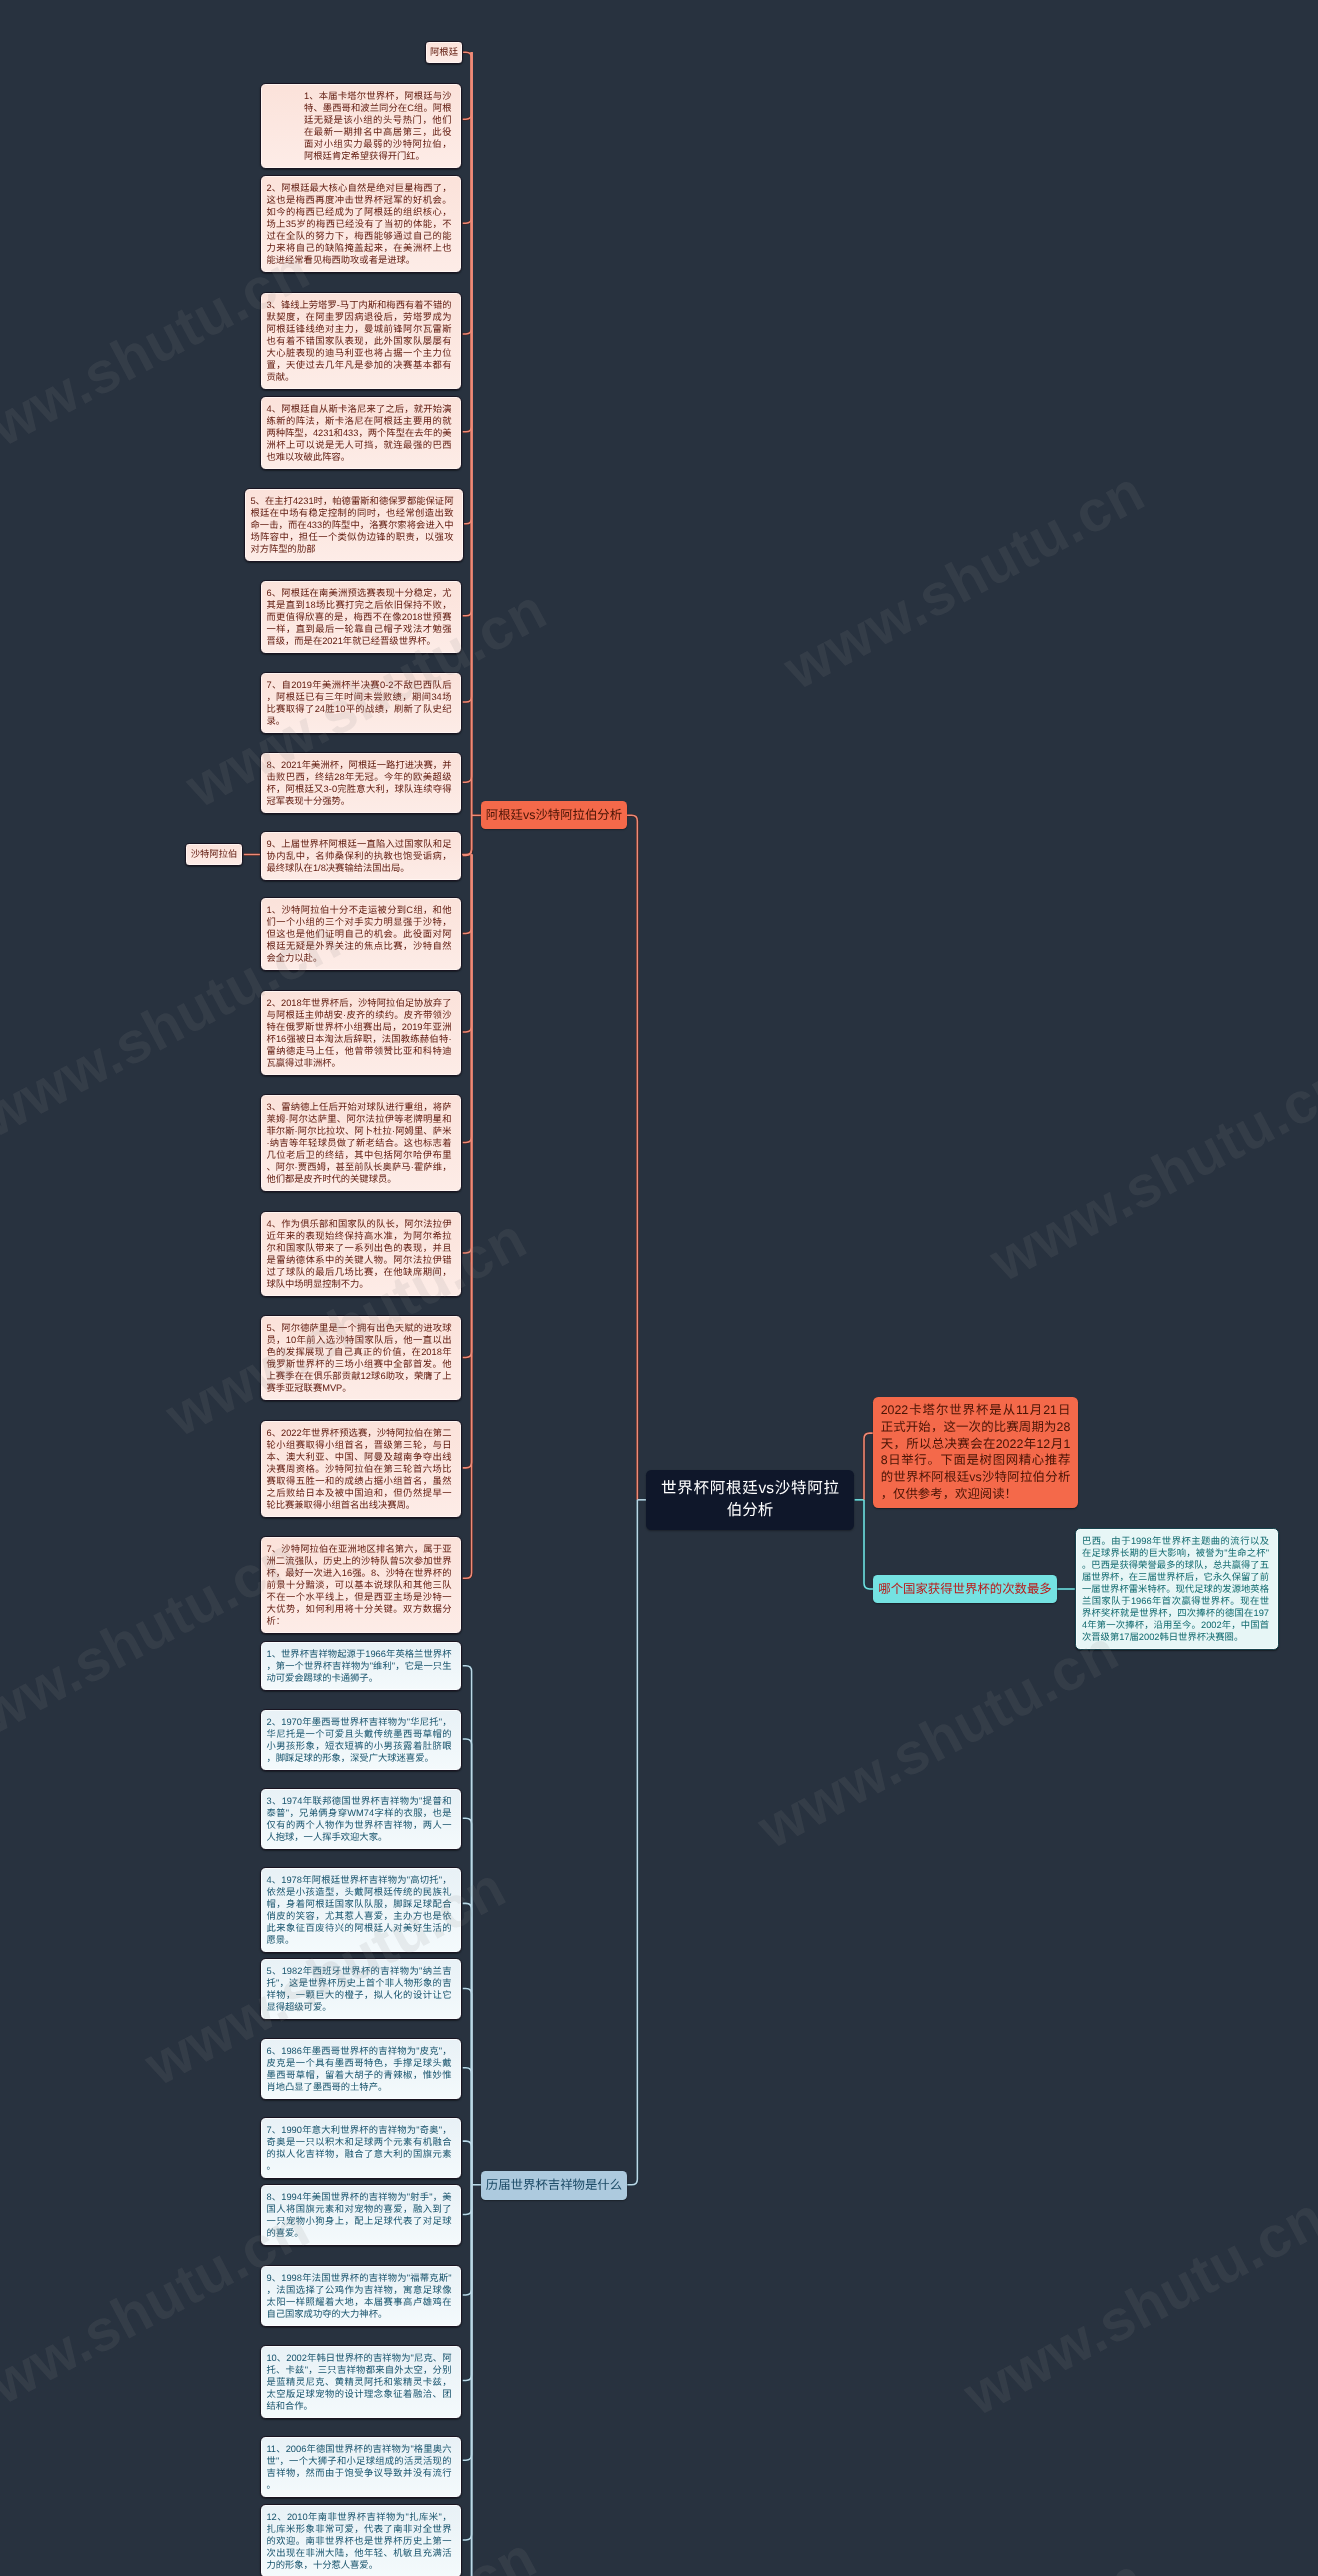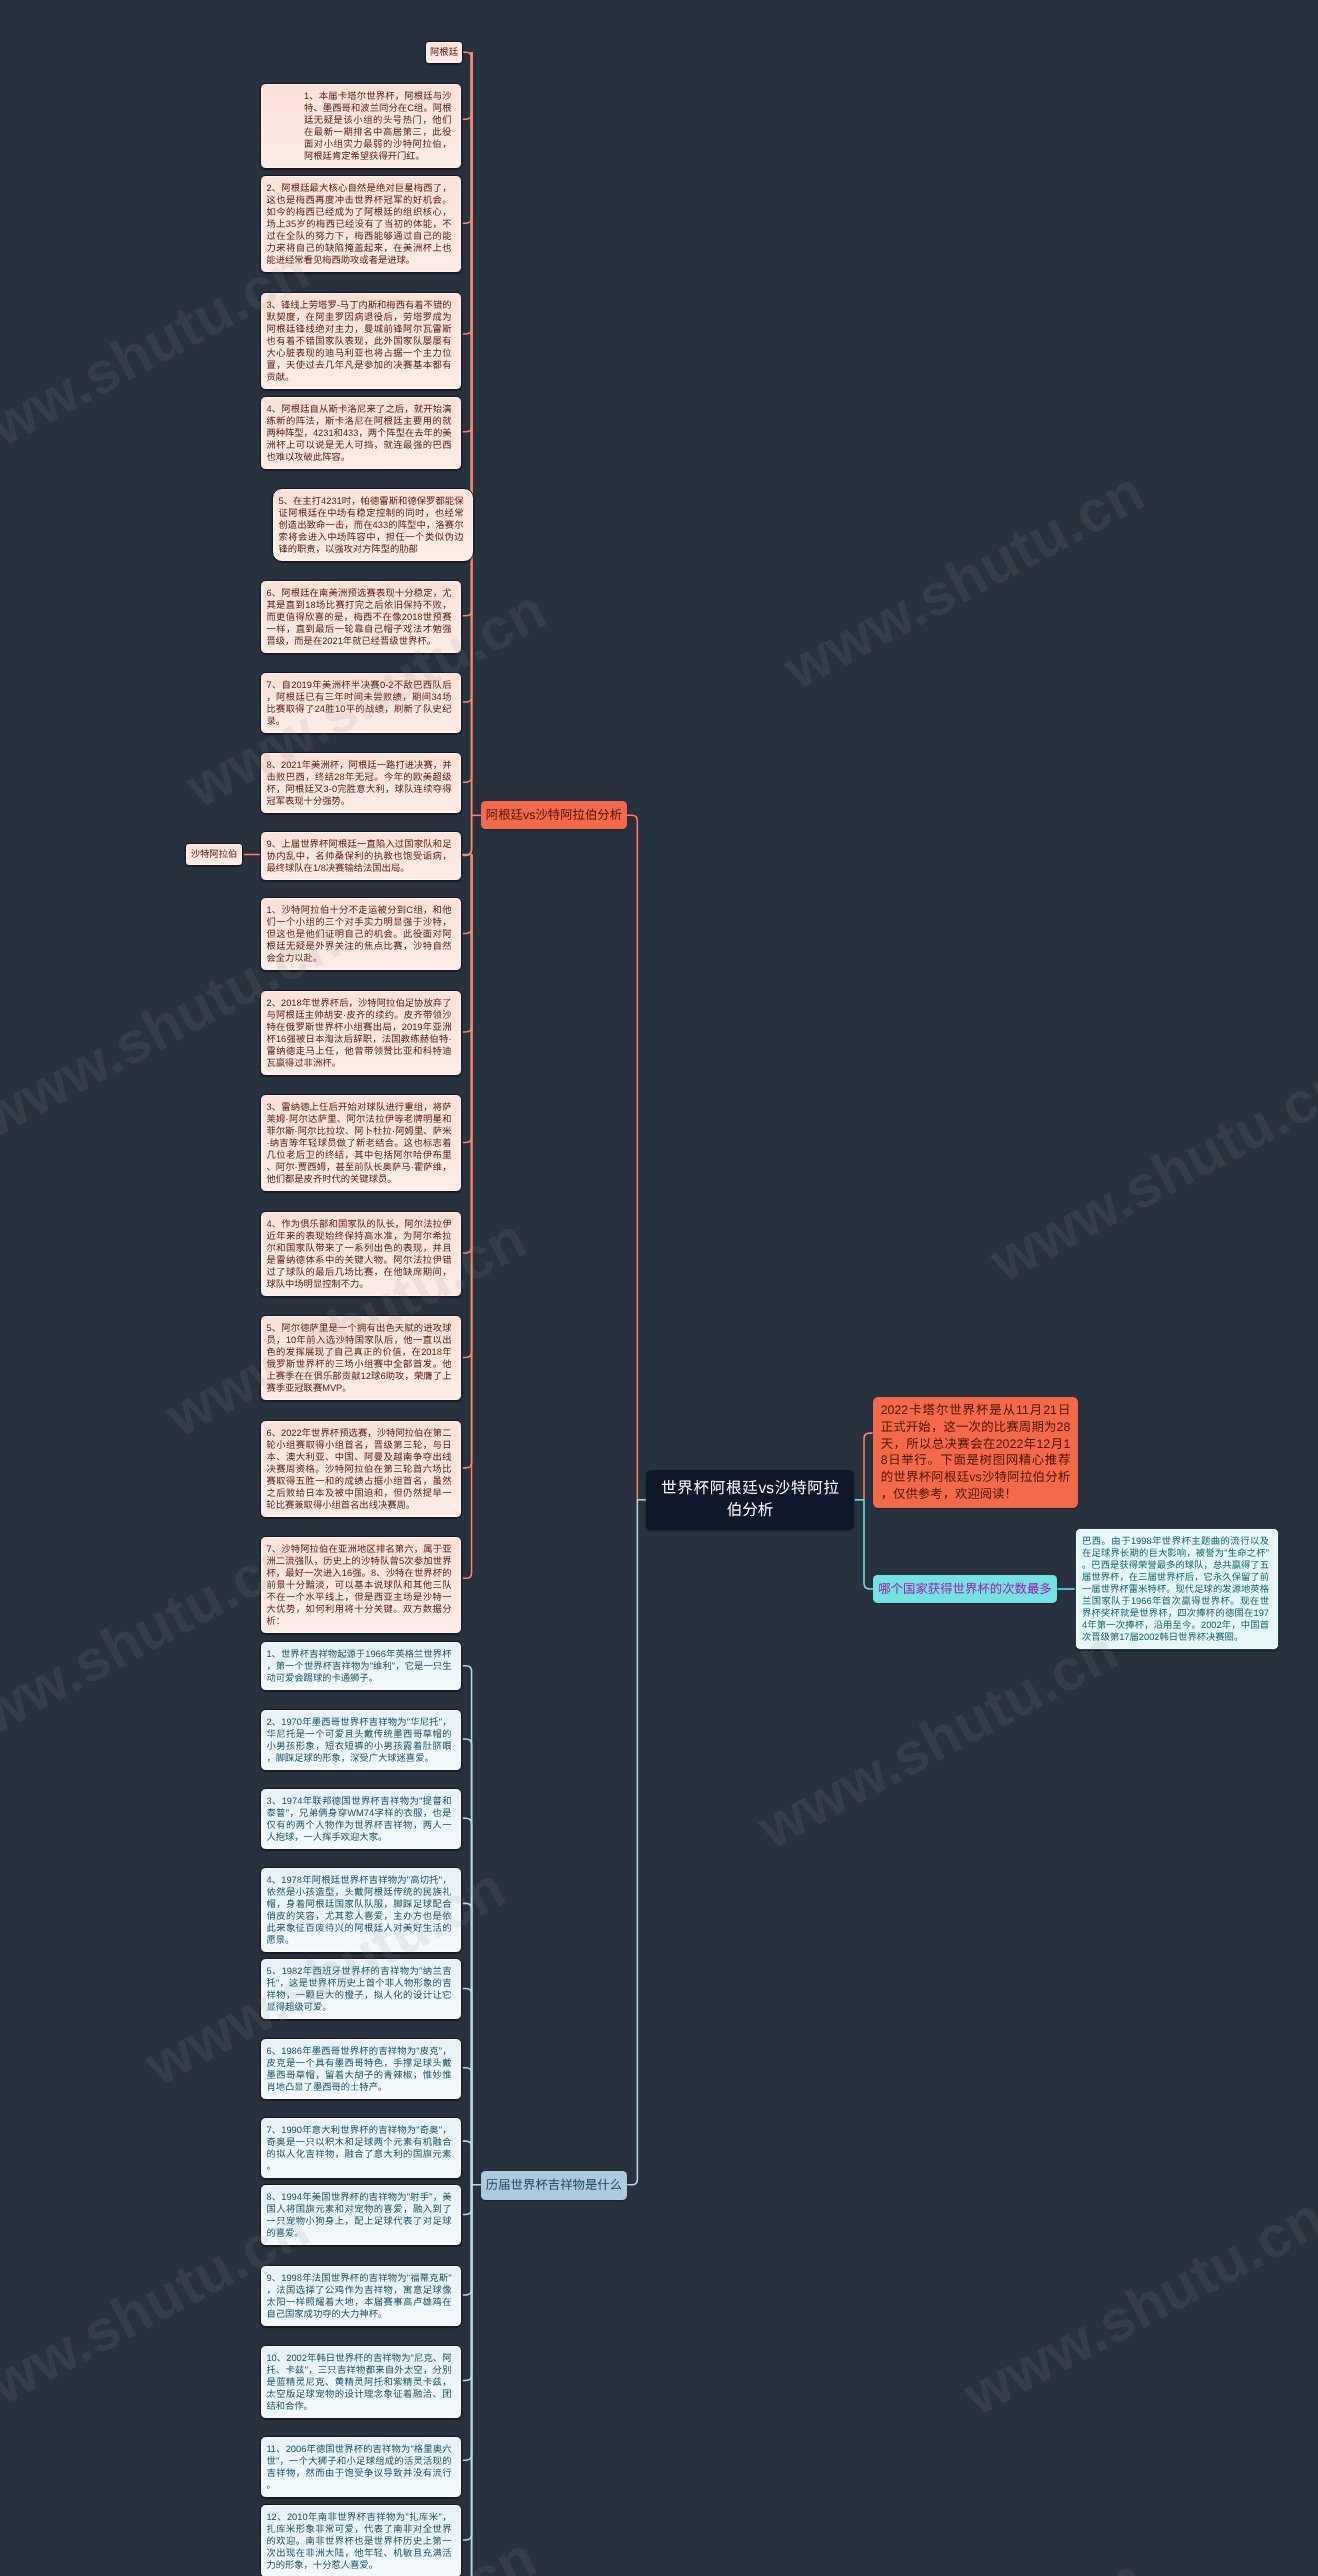--- a/index.html
+++ b/index.html
@@ -21,21 +21,21 @@
  box-shadow:inset 0 0 0 0.8px #fff9f6, 0 1px 1.5px rgba(0,0,0,.45);}
 .leaf-blue{background:linear-gradient(#e8f1f6,#f4fafc);color:#17536c;
  box-shadow:inset 0 0 0 0.8px #fdfeff, 0 1px 1.5px rgba(0,0,0,.45);}
 .pill{border-radius:4.6px;display:flex;align-items:center;justify-content:center;
  text-align:center;white-space:nowrap;}
 .pill-red{background:linear-gradient(#fbe2da,#fdece7);color:#5e180c;border:0.5px solid #191421;
  box-shadow:inset 0 0 0 0.8px #fff9f6, 0 1px 1.5px rgba(0,0,0,.45);font-size:9.3px;line-height:1;}
 .tag{border-radius:4.6px;display:flex;align-items:center;justify-content:center;
  font-size:12.4px;line-height:1;white-space:nowrap;box-shadow:0 1px 1.5px rgba(0,0,0,.35);}
 .tag-orange{background:#f4694a;color:#4a1405;}
-.tag-cyan{background:#74e2e2;color:#a21caf;}
+.tag-cyan{background:#74e2e2;color:#b91c1c;}
 .tag-steel{background:#adcade;color:#1b4a66;}
 .center-node{background:#0f172a;color:#fff;border-radius:5.2px;font-size:15.5px;line-height:22px;
  text-align:justify;text-align-last:center;text-justify:inter-character;line-break:anywhere;
  display:flex;flex-direction:column;justify-content:center;padding:0 15px;
  box-shadow:0 1px 2.1px rgba(0,0,0,.35);}
 .orange-box{background:#f4694a;color:#4a1405;border-radius:5.2px;font-size:12.4px;line-height:16.7px;
  padding:5.2px 7.7px;text-align:justify;text-justify:inter-character;line-break:anywhere;
  box-shadow:0 1px 1.5px rgba(0,0,0,.45);}
 .cyan-ans{background:#e7f6f6;color:#10696e;border-radius:5.2px;font-size:9.3px;line-height:12px;
  padding:6.2px 9px 6.2px 6px;text-align:justify;text-justify:inter-character;line-break:anywhere;
@@ -147,21 +147,21 @@
 <span style="left:773px;top:644px">www.shutu.cn</span>
 <span style="left:979px;top:1236px">www.shutu.cn</span>
 <span style="left:747px;top:1803px">www.shutu.cn</span>
 <span style="left:953px;top:2370px">www.shutu.cn</span>
 <span style="left:773px;top:2731px">www.shutu.cn</span>
 </div>
 <div class="node leaf leaf-red" style="left:260px;top:83px;width:202px;padding-left:43px;">1、本届卡塔尔世界杯，阿根廷与沙特、墨西哥和波兰同分在C组。阿根廷无疑是该小组的头号热门，他们在最新一期排名中高居第三，此役面对小组实力最弱的沙特阿拉伯，阿根廷肯定希望获得开门红。</div>
 <div class="node leaf leaf-red" style="left:260px;top:175px;width:202px;">2、阿根廷最大核心自然是绝对巨星梅西了，这也是梅西再度冲击世界杯冠军的好机会。如今的梅西已经成为了阿根廷的组织核心，场上35岁的梅西已经没有了当初的体能，不过在全队的努力下，梅西能够通过自己的能力来将自己的缺陷掩盖起来，在美洲杯上也能进经常看见梅西助攻或者是进球。</div>
 <div class="node leaf leaf-red" style="left:260px;top:292px;width:202px;">3、锋线上劳塔罗-马丁内斯和梅西有着不错的默契度，在阿圭罗因病退役后，劳塔罗成为阿根廷锋线绝对主力，曼城前锋阿尔瓦雷斯也有着不错国家队表现，此外国家队屡屡有大心脏表现的迪马利亚也将占据一个主力位置，天使过去几年凡是参加的决赛基本都有贡献。</div>
 <div class="node leaf leaf-red" style="left:260px;top:396px;width:202px;">4、阿根廷自从斯卡洛尼来了之后，就开始演练新的阵法，斯卡洛尼在阿根廷主要用的就两种阵型，4231和433，两个阵型在去年的美洲杯上可以说是无人可挡，就连最强的巴西也难以攻破此阵容。</div>
-<div class="node leaf leaf-red" style="left:272px;top:488px;width:202px;border-radius:10px;">5、在主打4231时，帕德雷斯和德保罗都能保证阿根廷在中场有稳定控制的同时，也经常创造出致命一击，而在433的阵型中，洛赛尔索将会进入中场阵容中，担任一个类似伪边锋的职责，以强攻对方阵型的肋部</div>
+<div class="node leaf leaf-red" style="left:244px;top:488px;width:220px;">5、在主打4231时，帕德雷斯和德保罗都能保证阿根廷在中场有稳定控制的同时，也经常创造出致命一击，而在433的阵型中，洛赛尔索将会进入中场阵容中，担任一个类似伪边锋的职责，以强攻对方阵型的肋部</div>
 <div class="node leaf leaf-red" style="left:260px;top:580px;width:202px;">6、阿根廷在南美洲预选赛表现十分稳定，尤其是直到18场比赛打完之后依旧保持不败，而更值得欣喜的是，梅西不在像2018世预赛一样，直到最后一轮靠自己帽子戏法才勉强晋级，而是在2021年就已经晋级世界杯。</div>
 <div class="node leaf leaf-red" style="left:260px;top:672px;width:202px;">7、自2019年美洲杯半决赛0-2不敌巴西队后，阿根廷已有三年时间未尝败绩，期间34场比赛取得了24胜10平的战绩，刷新了队史纪录。</div>
 <div class="node leaf leaf-red" style="left:260px;top:752px;width:202px;">8、2021年美洲杯，阿根廷一路打进决赛，并击败巴西，终结28年无冠。今年的欧美超级杯，阿根廷又3-0完胜意大利，球队连续夺得冠军表现十分强势。</div>
 <div class="node leaf leaf-red" style="left:260px;top:831px;width:202px;">9、上届世界杯阿根廷一直陷入过国家队和足协内乱中，名帅桑保利的执教也饱受诟病，最终球队在1/8决赛输给法国出局。</div>
 <div class="node leaf leaf-red" style="left:260px;top:897px;width:202px;">1、沙特阿拉伯十分不走运被分到C组，和他们一个小组的三个对手实力明显强于沙特，但这也是他们证明自己的机会。此役面对阿根廷无疑是外界关注的焦点比赛，沙特自然会全力以赴。</div>
 <div class="node leaf leaf-red" style="left:260px;top:990px;width:202px;">2、2018年世界杯后，沙特阿拉伯足协放弃了与阿根廷主帅胡安·皮齐的续约。皮齐带领沙特在俄罗斯世界杯小组赛出局，2019年亚洲杯16强被日本淘汰后辞职，法国教练赫伯特·雷纳德走马上任，他曾带领赞比亚和科特迪瓦赢得过非洲杯。</div>
 <div class="node leaf leaf-red" style="left:260px;top:1094px;width:202px;">3、雷纳德上任后开始对球队进行重组，将萨莱姆·阿尔达萨里、阿尔法拉伊等老牌明星和菲尔斯·阿尔比拉坎、阿卜杜拉·阿姆里、萨米·纳吉等年轻球员做了新老结合。这也标志着几位老后卫的终结，其中包括阿尔哈伊布里、阿尔·贾西姆，甚至前队长奥萨马·霍萨维，他们都是皮齐时代的关键球员。</div>
 <div class="node leaf leaf-red" style="left:260px;top:1211px;width:202px;">4、作为俱乐部和国家队的队长，阿尔法拉伊近年来的表现始终保持高水准，为阿尔希拉尔和国家队带来了一系列出色的表现，并且是雷纳德体系中的关键人物。阿尔法拉伊错过了球队的最后几场比赛，在他缺席期间，球队中场明显控制不力。</div>
 <div class="node leaf leaf-red" style="left:260px;top:1315px;width:202px;">5、阿尔德萨里是一个拥有出色天赋的进攻球员，10年前入选沙特国家队后，他一直以出色的发挥展现了自己真正的价值，在2018年俄罗斯世界杯的三场小组赛中全部首发。他上赛季在在俱乐部贡献12球6助攻，荣膺了上赛季亚冠联赛MVP。</div>
 <div class="node leaf leaf-red" style="left:260px;top:1420px;width:202px;">6、2022年世界杯预选赛，沙特阿拉伯在第二轮小组赛取得小组首名，晋级第三轮，与日本、澳大利亚、中国、阿曼及越南争夺出线决赛周资格。沙特阿拉伯在第三轮首六场比赛取得五胜一和的成绩占据小组首名，虽然之后败给日本及被中国迫和，但仍然提早一轮比赛兼取得小组首名出线决赛周。</div>

